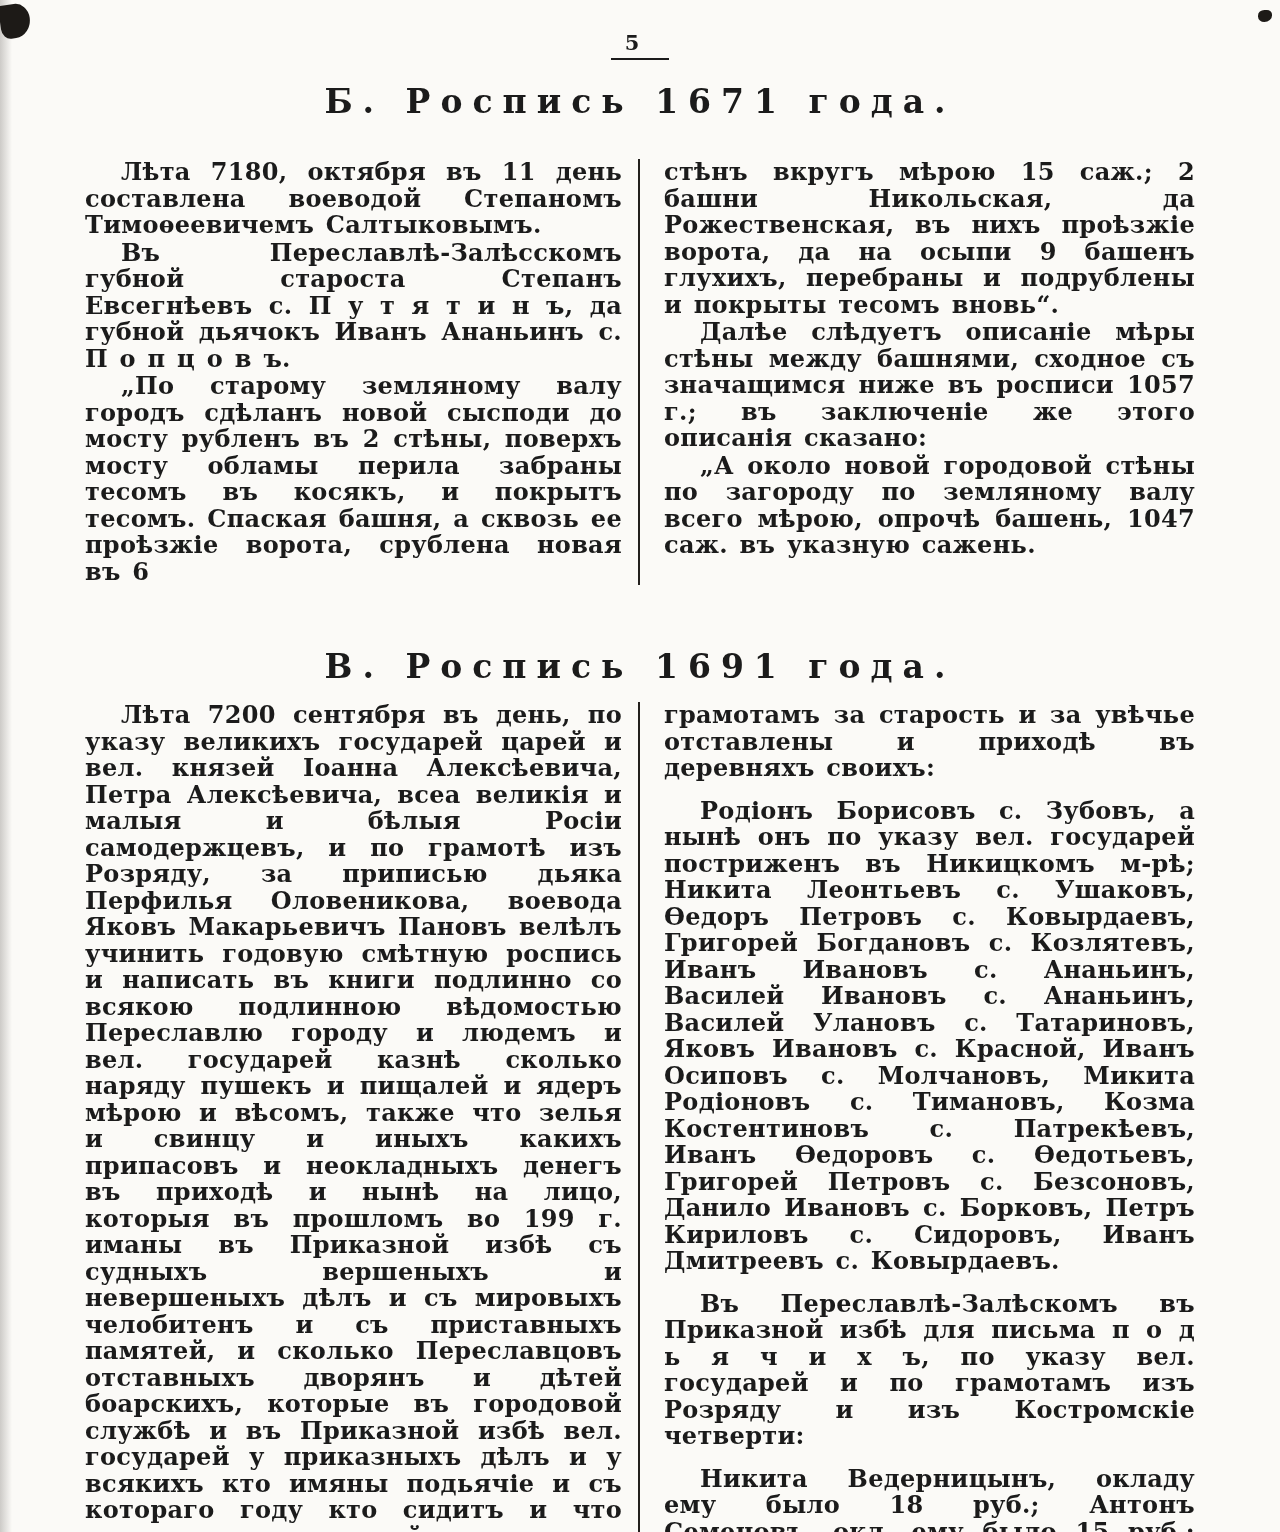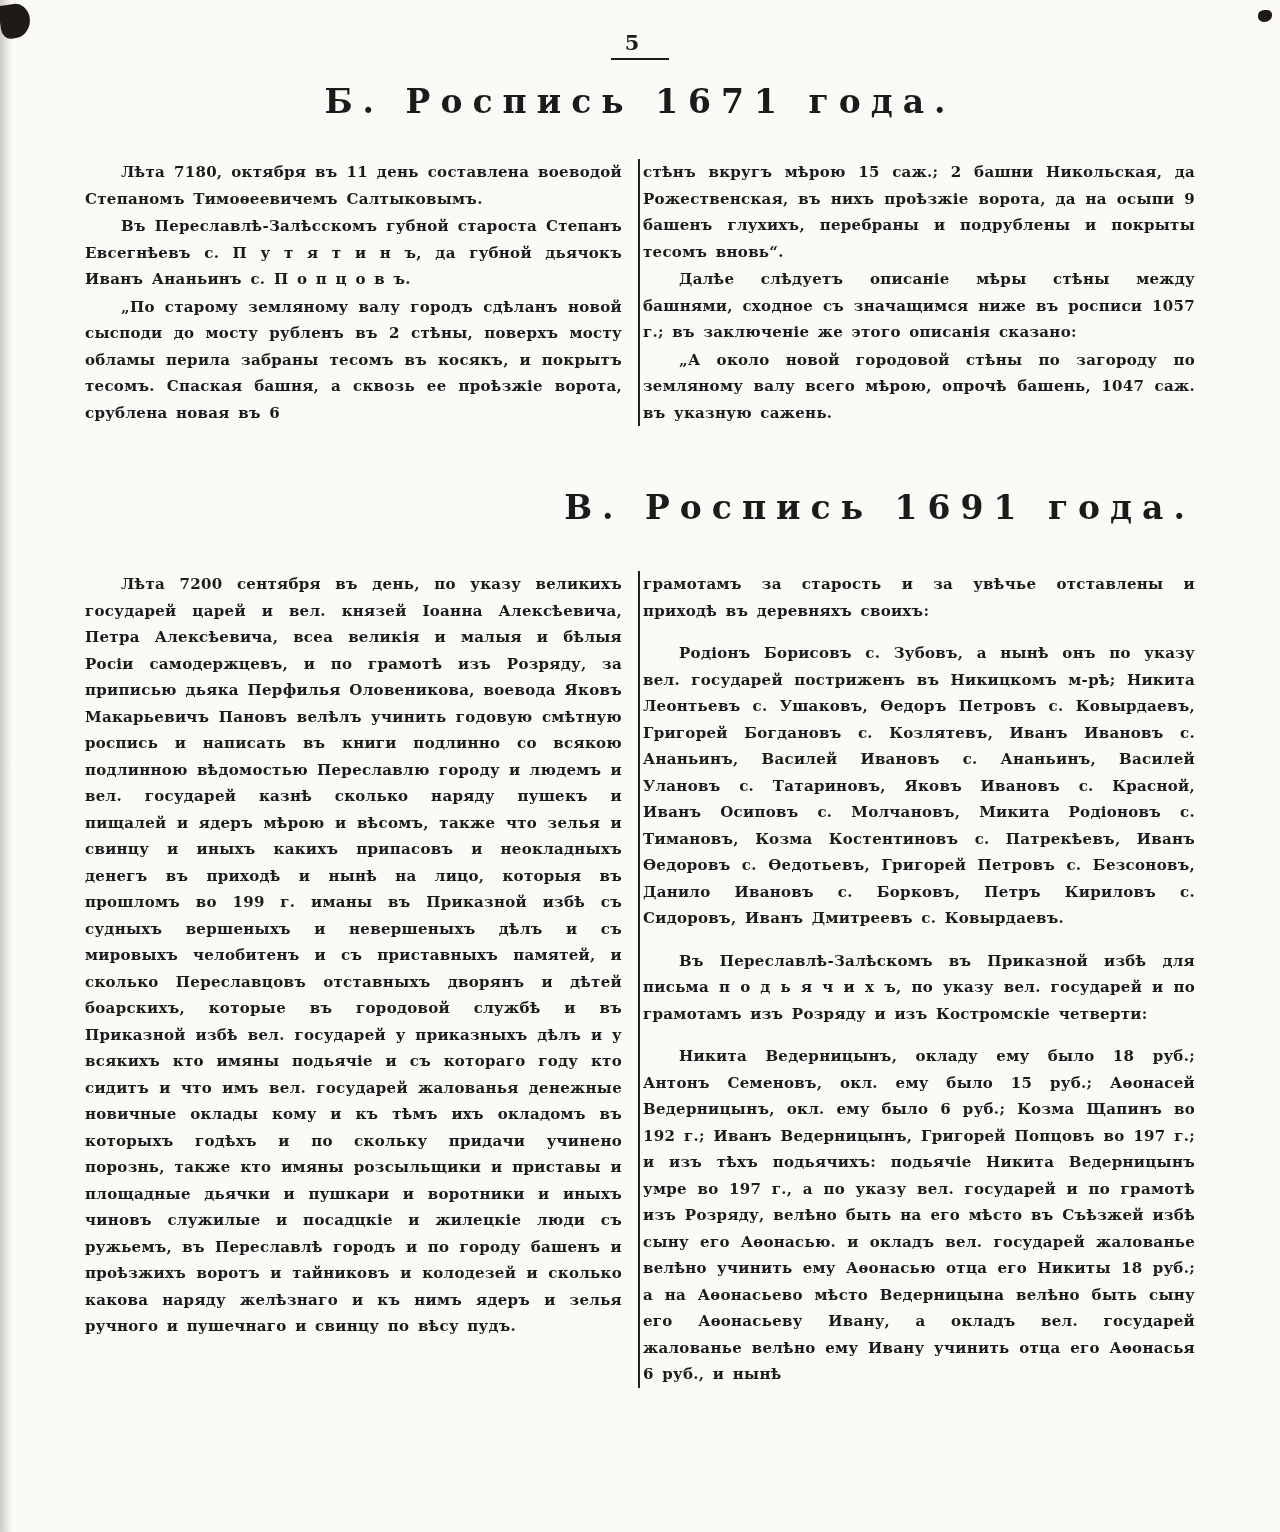--- a/index.html
+++ b/index.html
@@ -39,33 +39,33 @@
       border-bottom: 2px solid #1b1b1b;
     }
     .section-title {
       text-align: center;
       font-size: 33px;
       font-weight: bold;
       letter-spacing: 10px;
       white-space: nowrap;
     }
     .sec1 .section-title { margin: 22px 0 38px 0; }
-    .sec2 .section-title { margin: 62px 0 44px 0; text-align: right; }
+    .sec2 .section-title { margin: 62px 0 16px 0; }
     .columns { display: flex; align-items: stretch; }
     .col {
       width: 50%;
       text-align: justify;
-      font-size: 15px;
+      font-size: 24px;
       line-height: 26.5px;
       font-weight: bold;
       letter-spacing: 0.3px;
       word-spacing: 3px;
     }
     .col-left { padding-right: 16px; border-right: 2px solid #23201d; }
-    .col-right { padding-left: 3px; }
+    .col-right { padding-left: 24px; }
     .col p { text-indent: 36px; }
     .col p.no-indent { text-indent: 0; }
     .col p + p { margin-top: 1px; }
     .sec2 .col-right p + p { margin-top: 16px; }
   </style>
 </head>
 <body>
 
 <div class="edge-shade"></div>
 <div class="artifact artifact-tl"></div>

